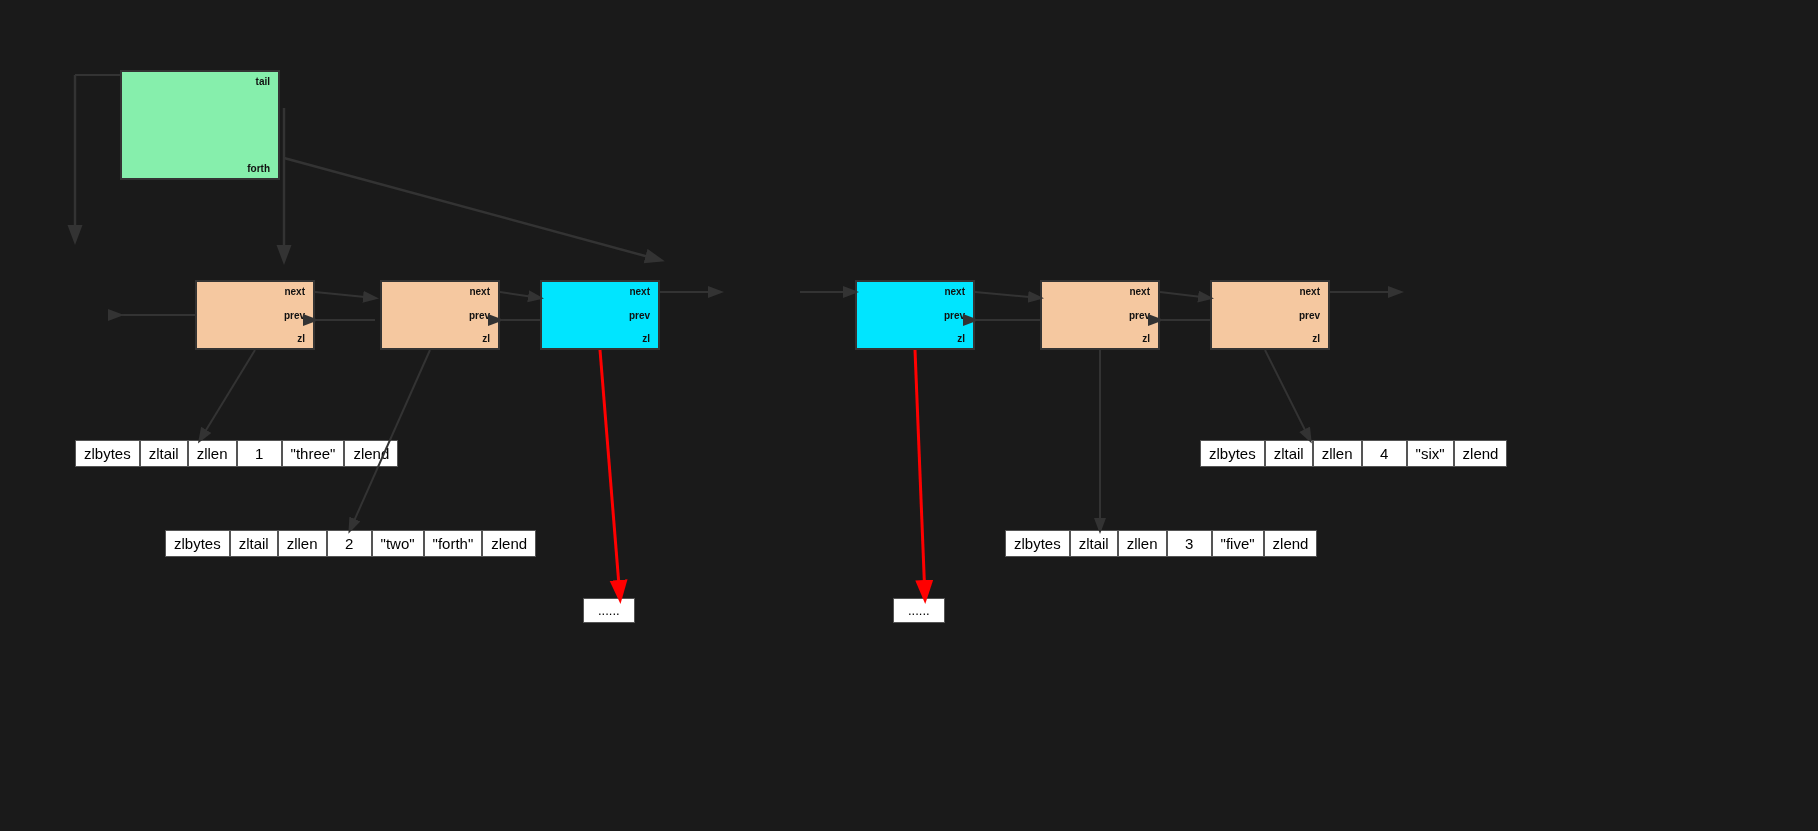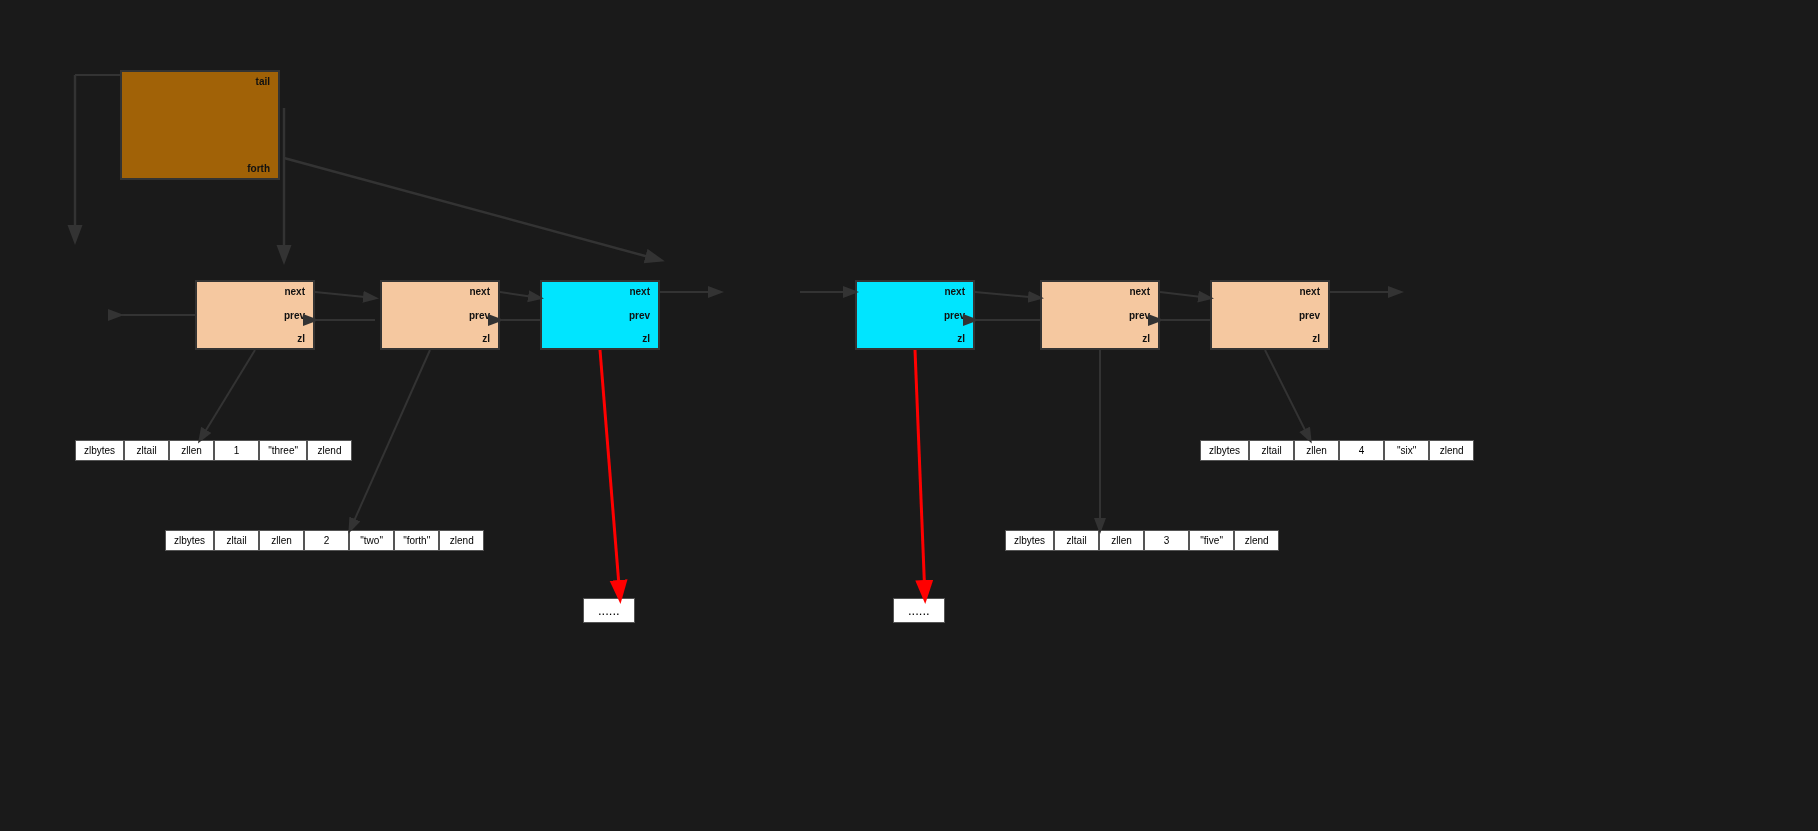--- a/index.html
+++ b/index.html
@@ -18,21 +18,21 @@
       display: flex;
       flex-direction: column;
       align-items: flex-start;
       justify-content: space-between;
       padding: 4px 8px;
       font-size: 12px;
       font-weight: bold;
     }
 
     .orange-box {
-      background: #a16207;
+      background: #86efac;
       width: 160px;
       height: 110px;
       left: 120px;
       top: 70px;
     }
 
     .peach-box {
       background: #f5c8a0;
       width: 120px;
       height: 70px;
@@ -49,21 +49,21 @@
       position: absolute;
       display: flex;
       flex-direction: row;
       align-items: center;
     }
 
     .zl-cell {
       border: 1.5px solid #555;
       background: #fff;
       color: #000;
-      font-size: 10px;
+      font-size: 15px;
       padding: 4px 8px;
       min-width: 45px;
       text-align: center;
     }
 
     
     .arrows-svg {
       position: absolute;
       top: 0;
       left: 0;

